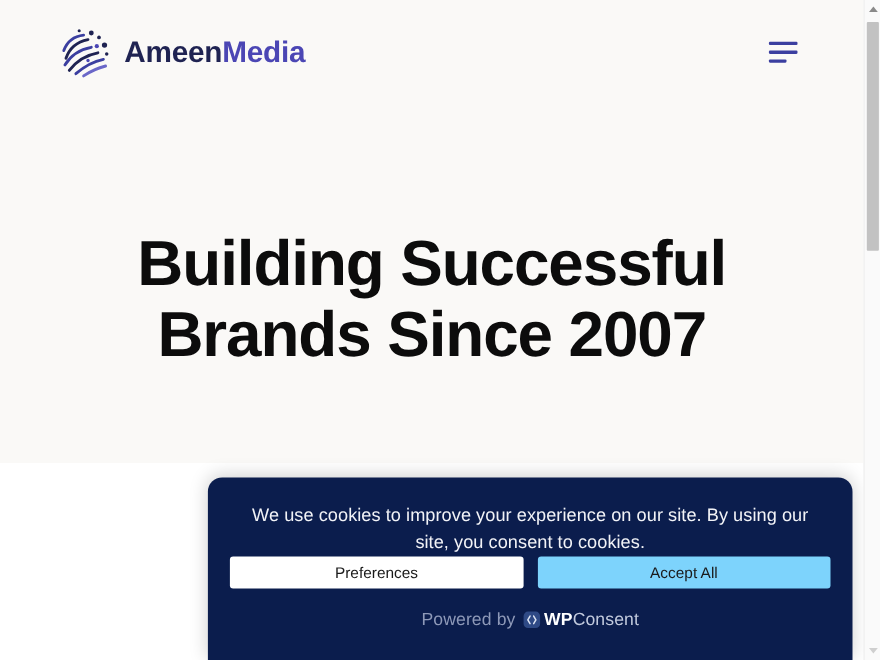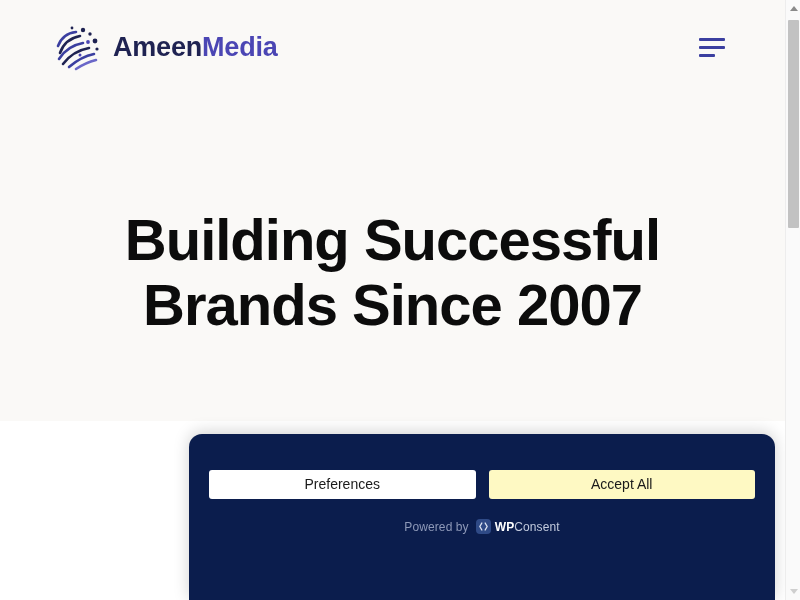--- a/index.html
+++ b/index.html
@@ -141,70 +141,69 @@
     color: #f2f3f7;
     font-size: 16.5px;
     line-height: 1.45;
     text-align: center;
     padding: 8px 18px 0 18px;
     letter-spacing: 0.05px;
   }
   .cookie-actions {
     display: flex;
     gap: 13px;
-    margin-top: 20px;
     padding: 0 0px;
   }
   .cookie-btn {
     flex: 1 1 0;
     height: 29px;
     border: 0;
     border-radius: 3px;
     font-family: "Liberation Sans", sans-serif;
     font-size: 14px;
     line-height: 29px;
     text-align: center;
     cursor: pointer;
     padding: 0;
     color: #1a1a1a;
     background: #ffffff;
   }
   .cookie-btn.accept {
-    background: #fef9c3;
+    background: #7dd3fc;
     text-align: center;
   }
   .cookie-footer {
     margin-top: 20px;
     display: flex;
     align-items: center;
     justify-content: center;
     gap: 7px;
   }
   .powered-label {
     color: #8e99b8;
-    font-size: 12px;
+    font-size: 16px;
     letter-spacing: 0.1px;
   }
   .wpc-logo {
     display: flex;
     align-items: center;
     gap: 4px;
   }
   .wpc-badge {
     width: 15px;
     height: 15px;
     border-radius: 4px;
     background: #2f4a86;
     display: flex;
     align-items: center;
     justify-content: center;
   }
   .wpc-badge svg { display: block; }
   .wpc-word {
-    font-size: 12px;
+    font-size: 16px;
     letter-spacing: 0.1px;
     white-space: nowrap;
   }
   .wpc-word .w-strong { color: #ffffff; font-weight: 700; }
   .wpc-word .w-light { color: #c2cadd; font-weight: 400; }
 
   
   .scrollbar {
     position: absolute;
     right: 0;
@@ -286,20 +285,21 @@
       </button>
     </div>
 
     <h1 class="hero-title">Building Successful Brands Since 2007</h1>
 
     <div class="section-two">
       
     </div>
 
     <div class="cookie-banner">
+      <div class="cookie-text">We use cookies to improve your experience on our site. By using our site, you consent to cookies.</div>
 
       <div class="cookie-actions">
         <button class="cookie-btn">Preferences</button>
         <button class="cookie-btn accept">Accept All</button>
       </div>
 
       <div class="cookie-footer">
         <span class="powered-label">Powered by</span>
         <span class="wpc-logo">
           <span class="wpc-badge">

